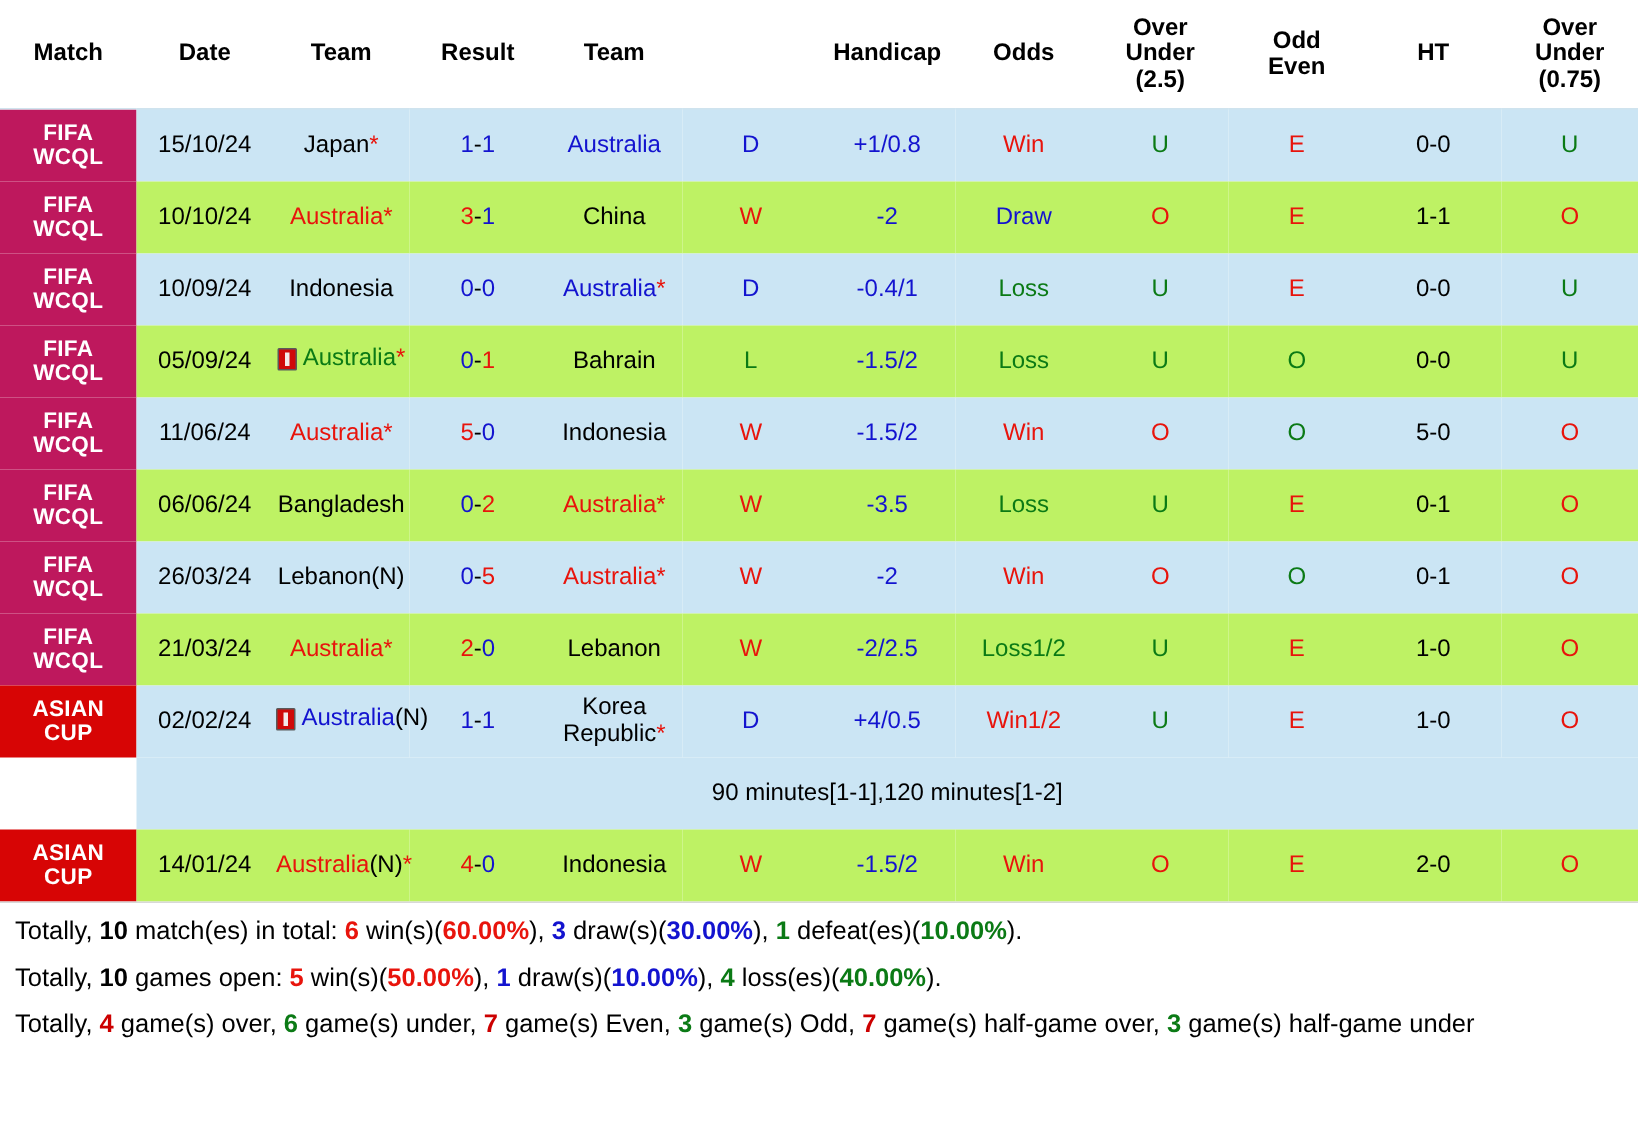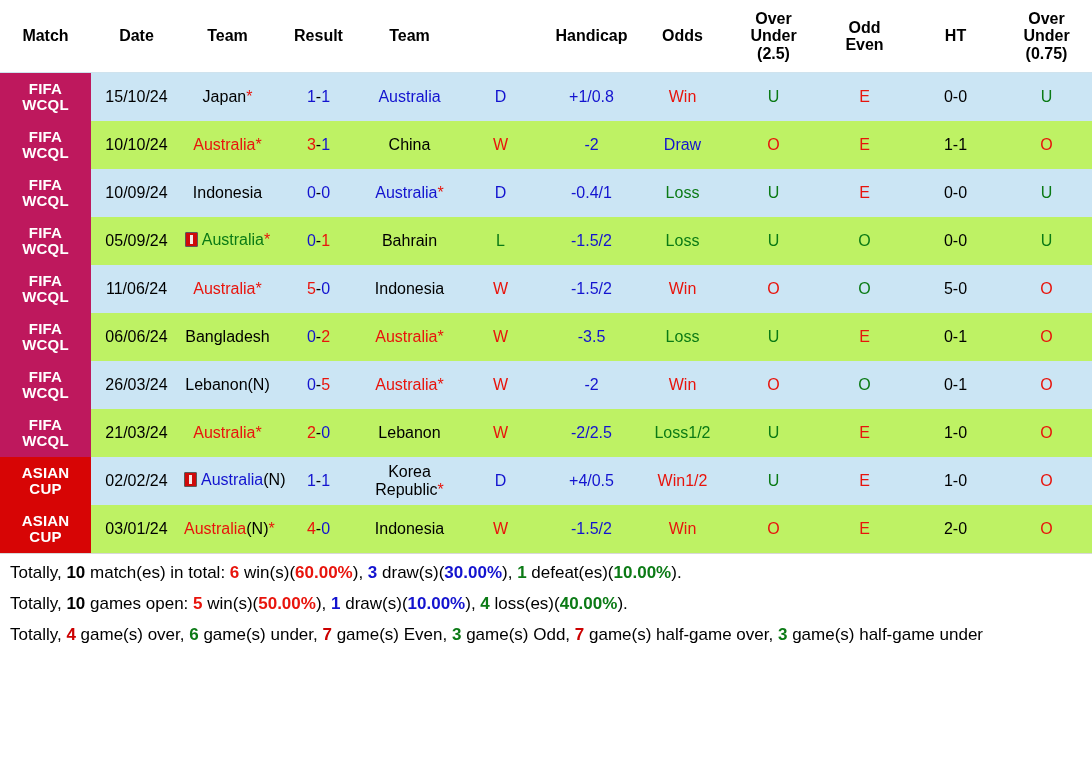--- a/index.html
+++ b/index.html
@@ -440,28 +440,32 @@
               <span><span class="black">Korea Republic</span><span class="red">*</span></span>
             </span></td>
           <td class="c-wdl"><span class="blue">D</span></td>
           <td class="c-hcp"><span class="blue">+4/0.5</span></td>
           <td class="c-odds"><span class="red">Win1/2</span></td>
           <td class="c-ou"><span class="green">U</span></td>
           <td class="c-oe"><span class="red">E</span></td>
           <td class="c-ht"><span class="black">1-0</span></td>
           <td class="c-ou2"><span class="red">O</span></td>
         </tr>
+        <tr class="row-a note-row">
+          <td class="c-match"></td>
+          <td colspan="11">90 minutes[1-1],120 minutes[1-2]</td>
+        </tr>
         <tr class="row-b">
           <td class="c-match">
             <div class="badge acup">
               <div>ASIAN</div>
               <div>CUP</div>
             </div>
           </td>
-          <td class="c-date"><span class="black">03/01/24</span></td>
+          <td class="c-date"><span class="black">14/01/24</span></td>
           <td class="c-team1"><span class="team-cell">
               <span><span class="red">Australia</span><span class="black">(N)</span><span class="red">*</span></span>
             </span></td>
           <td class="c-res"><span class="red">4</span><span class="black">-</span><span class="blue">0</span></td>
           <td class="c-team2"><span class="team-cell">
               <span><span class="black">Indonesia</span></span>
             </span></td>
           <td class="c-wdl"><span class="red">W</span></td>
           <td class="c-hcp"><span class="blue">-1.5/2</span></td>
           <td class="c-odds"><span class="red">Win</span></td>

